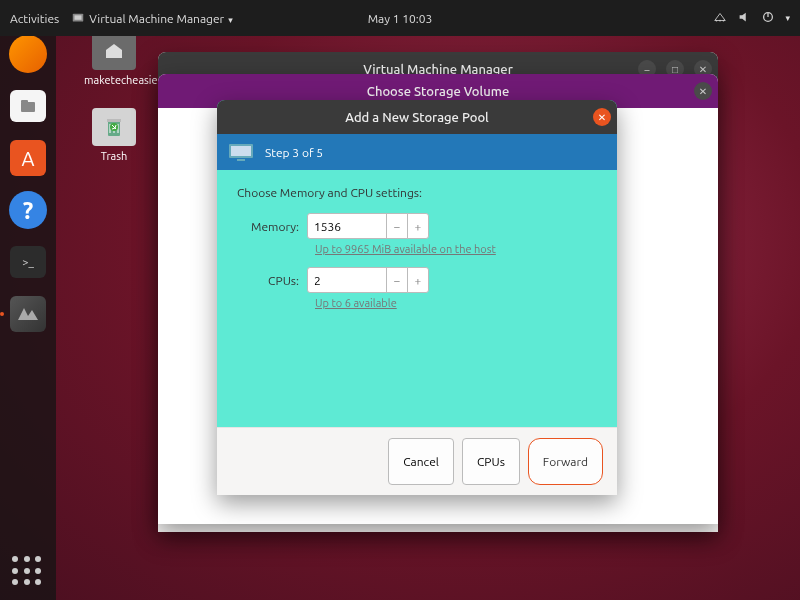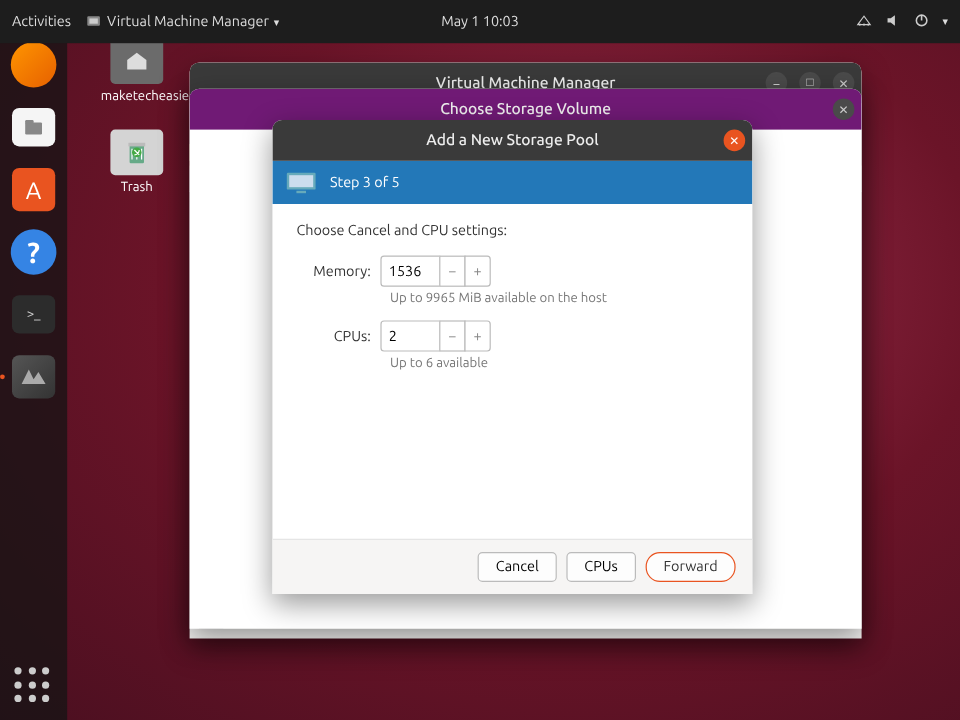--- a/index.html
+++ b/index.html
@@ -49,35 +49,35 @@
     .vmm-progress { position: absolute; left: -10px; top: 68px; width: 60px; height: 14px; background: #c8e0c8; font-size: 10px; padding-left: 4px; color: #555; }
     .vmm-header-row { background: #f0f0f0; padding: 4px 8px; font-size: 12px; display: flex; border-bottom: 1px solid #ddd; }
     .vmm-list-item { padding: 6px 8px; font-size: 12px; color: #333; }
     .vmm-bottom { position: absolute; bottom: 8px; left: 8px; right: 8px; display: flex; }
     .vmm-bottom-btn { width: 20px; height: 20px; background: #e8e8e8; border: 1px solid #ccc; margin-right: 2px; font-size: 12px; display:flex; align-items:center; justify-content:center;}
     
     
     .storage-window { left: 158px; top: 74px; width: 560px; height: 450px; background: #fff; }
     
     
-    .wizard-window { left: 227px; top: 100px; width: 400px; height: 395px; background: #ffffff; }
+    .wizard-window { left: 217px; top: 100px; width: 400px; height: 395px; background: #5eead4; }
     .wizard-titlebar { background: #3a3a3a; }
     .wizard-step { background: #2378b8; color: white; padding: 8px 10px; display: flex; align-items: center; gap: 10px; font-size: 12px; }
     .wizard-step-icon { width: 28px; height: 20px; }
     .wizard-body { padding: 16px 20px; font-size: 12px; color: #333; }
     .wizard-heading { margin-bottom: 14px; }
     .form-row { display: flex; align-items: center; margin-bottom: 4px; }
     .form-label { width: 70px; text-align: right; padding-right: 8px; }
-    .form-input { width: 50px; height: 26px; border: 1px solid #bbb; border-radius: 3px 0 0 3px; padding: 12px 6px; font-size: 12px; background: white; }
+    .form-input { width: 80px; height: 26px; border: 1px solid #bbb; border-radius: 3px 0 0 3px; padding: 12px 6px; font-size: 12px; background: white; }
     .spinner-btns { display: flex; }
     .spinner-btn { width: 22px; height: 26px; border: 1px solid #bbb; background: white; margin-left: -1px; font-size: 12px; color: #888; cursor: pointer; display:flex; align-items:center; justify-content:center; }
     .spinner-btn:last-child { border-radius: 0 3px 3px 0; }
-    .hint { font-size: 11px; color: #777; margin-left: 78px; margin-bottom: 12px; }
+    .hint { font-size: 11px; color: #777; margin-left: 78px; margin-bottom: 12px; text-decoration: underline; }
     .wizard-footer { position: absolute; bottom: 0; left: 0; right: 0; padding: 10px 14px; display: flex; justify-content: flex-end; gap: 8px; border-top: 1px solid #e5e5e5; background: #f6f5f4; }
-    .btn { padding: 5px 14px; font-size: 12px; border: 1px solid #bbb; border-radius: 4px; background: #fdfdfd; cursor: pointer; }
+    .btn { padding: 16px 14px; font-size: 12px; border: 1px solid #bbb; border-radius: 4px; background: #fdfdfd; cursor: pointer; }
     .btn-primary { border-color: #e95420; color: #333; border-radius: 12px; }
     
     .chev-down::after { content: '▾'; margin-left: 4px; font-size: 9px; }
   </style>
 </head>
 <body>
 
 <div class="desktop-bg"></div>
 
 <div class="topbar">
@@ -213,21 +213,21 @@
   </div>
   <div class="wizard-step">
     <svg class="wizard-step-icon" viewBox="0 0 28 20">
         <rect x="2" y="2" width="24" height="14" fill="#6ab" rx="1"></rect>
         <rect x="4" y="4" width="20" height="10" fill="#cde"></rect>
         <rect x="10" y="17" width="8" height="2" fill="#6ab"></rect>
       </svg>
     <span>Step 3 of 5</span>
   </div>
   <div class="wizard-body">
-    <div class="wizard-heading">Choose Cancel and CPU settings:</div>
+    <div class="wizard-heading">Choose Memory and CPU settings:</div>
 
     <div class="form-row">
       <span class="form-label">Memory:</span>
       <input class="form-input" value="1536" style="">
       <div class="spinner-btns">
         <div class="spinner-btn">−</div>
         <div class="spinner-btn">+</div>
       </div>
     </div>
     <div class="hint">Up to 9965 MiB available on the host</div>

